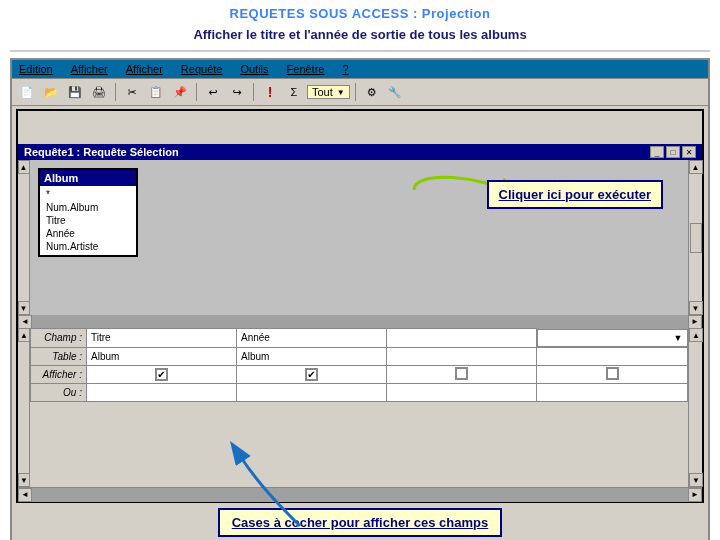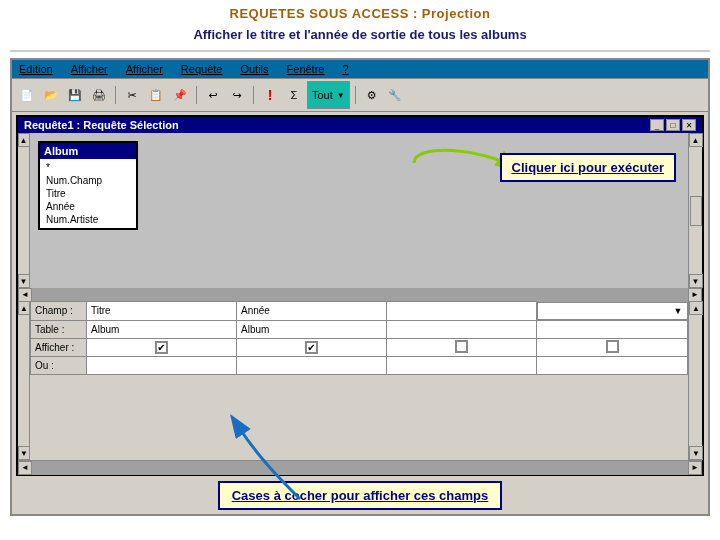--- a/index.html
+++ b/index.html
@@ -8,21 +8,21 @@
       height: 540px;
       background: #fff;
       font-family: Arial, sans-serif;
       overflow: hidden;
     }
 
     .page-title {
       text-align: center;
       font-size: 13px;
       font-weight: bold;
-      color: #a16207;
+      color: #3b82f6;
       padding: 6px 0 2px 0;
       letter-spacing: 0.5px;
     }
 
     .subtitle {
       text-align: center;
       font-size: 13px;
       font-weight: bold;
       color: #1a1a6e;
       padding: 4px 20px 8px 20px;
@@ -81,43 +81,44 @@
     .toolbar-separator {
       width: 1px;
       height: 18px;
       background: #888;
       margin: 0 3px;
     }
 
     .toolbar-tout {
       display: flex;
       align-items: center;
-      background: #14b8a6;
+      background: #fef9c3;
       border: 1px solid #888;
       padding: 1px 4px;
       font-size: 11px;
-      height: 28px;
+      height: 14px;
     }
 
     
     .query-window {
       margin: 3px 4px;
       border: 2px solid #000;
       background: #d4d0c8;
     }
 
     .query-titlebar {
       background: #000080;
       color: #fff;
       font-size: 11px;
       font-weight: bold;
       padding: 2px 6px;
       display: flex;
       align-items: center;
       justify-content: space-between;
+      margin-top: 33px;
     }
 
     .titlebar-controls {
       display: flex;
       gap: 2px;
     }
 
     .titlebar-btn {
       width: 14px;
       height: 12px;
@@ -222,21 +223,23 @@
       padding: 1px 4px;
       height: 18px;
       vertical-align: middle;
     }
 
     .row-label {
       background: #d4d0c8;
       font-size: 10px;
       white-space: nowrap;
       width: 56px;
+      text-align: right;
       padding-right: 4px;
+      font-style: italic;
     }
 
     .grid-cell {
       background: #fff;
       min-width: 80px;
     }
 
     .checkbox-cell {
       background: #fff;
       text-align: center;
@@ -361,28 +364,28 @@
         <div class="scroll-arrow">▲</div>
         <div class="scroll-arrow">▼</div>
       </div>
 
       <div class="query-tables" style="flex:1; background:#c0c0c0; padding:8px; position:relative;">
 
         <div class="table-box">
           <div class="table-header">Album</div>
           <div class="table-fields">
             <div class="table-field">*</div>
-            <div class="table-field">Num.Champ</div>
+            <div class="table-field">Num.Album</div>
             <div class="table-field">Titre</div>
             <div class="table-field">Année</div>
             <div class="table-field">Num.Artiste</div>
           </div>
         </div>
 
-        <div class="callout-right" style="position:absolute; right:12px; top:20px; background:#ffffcc; border:2px solid #000080; padding:5px 10px; font-size:13px; color:#000080; font-weight:bold; text-decoration:underline; white-space:nowrap;">
+        <div class="callout-right" style="position:absolute; right:25px; top:20px; background:#ffffcc; border:2px solid #000080; padding:5px 10px; font-size:13px; color:#000080; font-weight:bold; text-decoration:underline; white-space:nowrap;">
           <span>Cliquer ici pour exécuter</span>
         </div>
 
         <svg style="position:absolute; top:0; left:0; width:100%; height:100%; pointer-events:none;" viewBox="0 0 550 155">
           <defs>
             <marker id="arrowhead-green" markerWidth="8" markerHeight="8" refX="6" refY="3" orient="auto">
               <polygon points="0 0, 8 3, 0 6" fill="#88cc00"></polygon>
             </marker>
           </defs>
 

